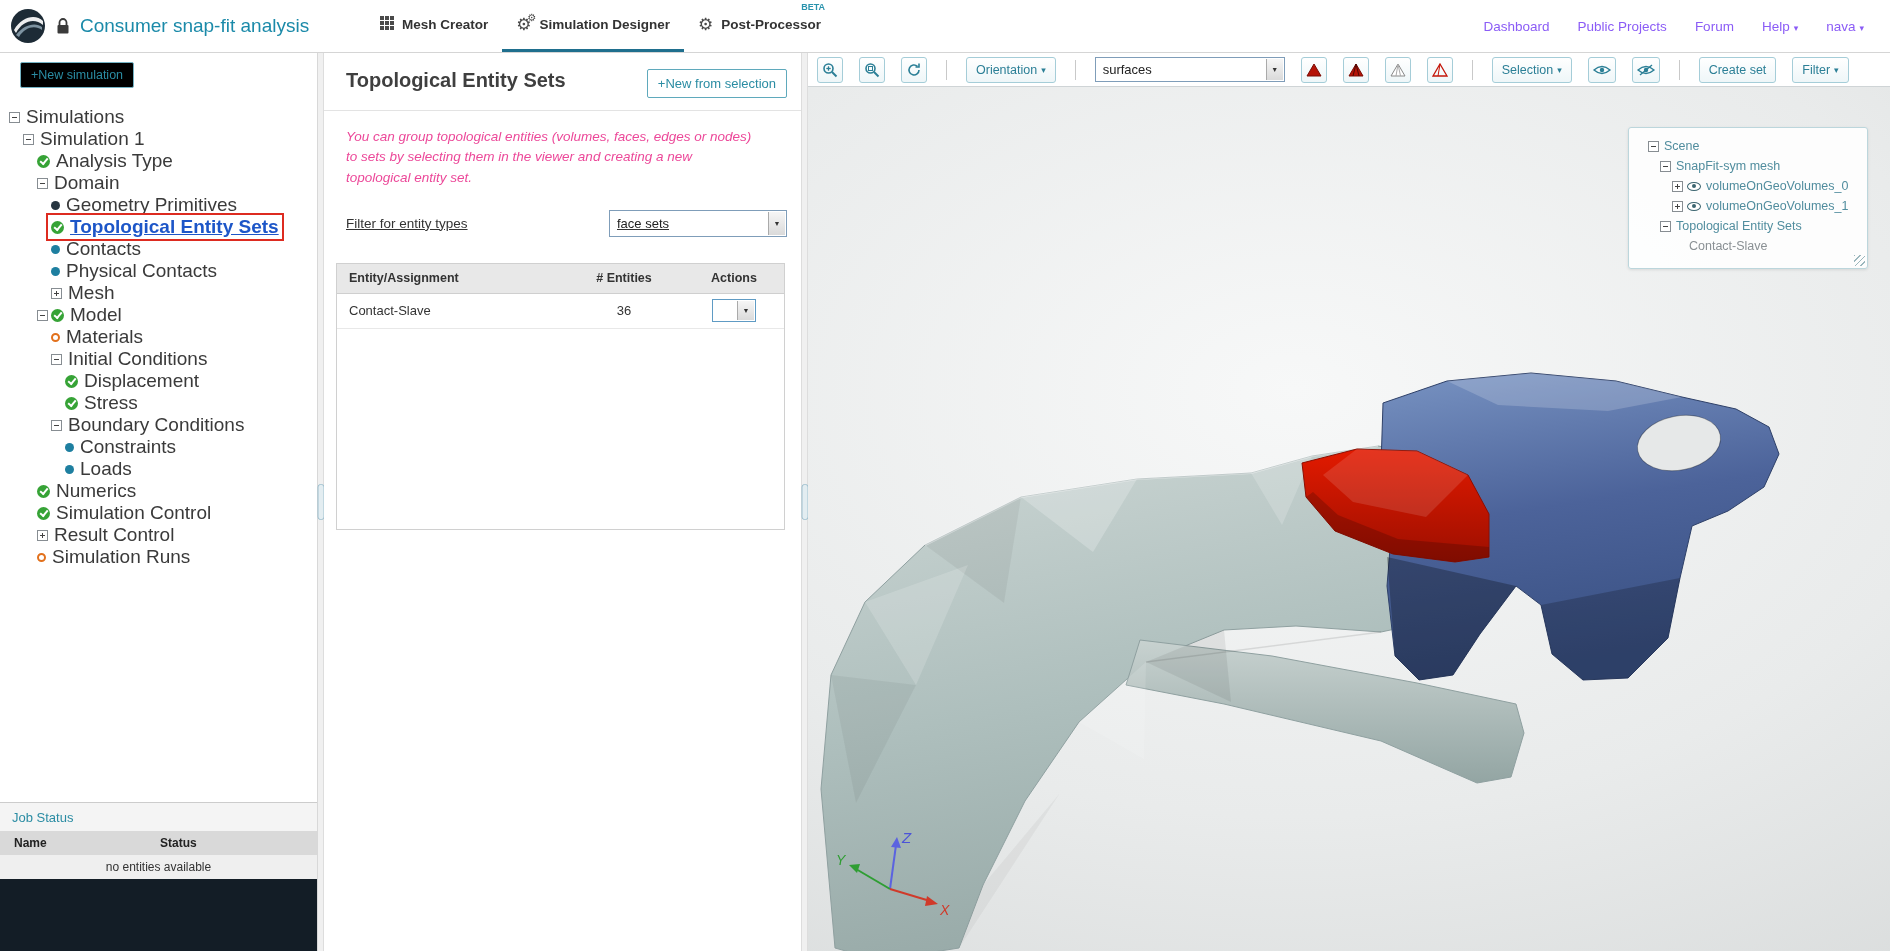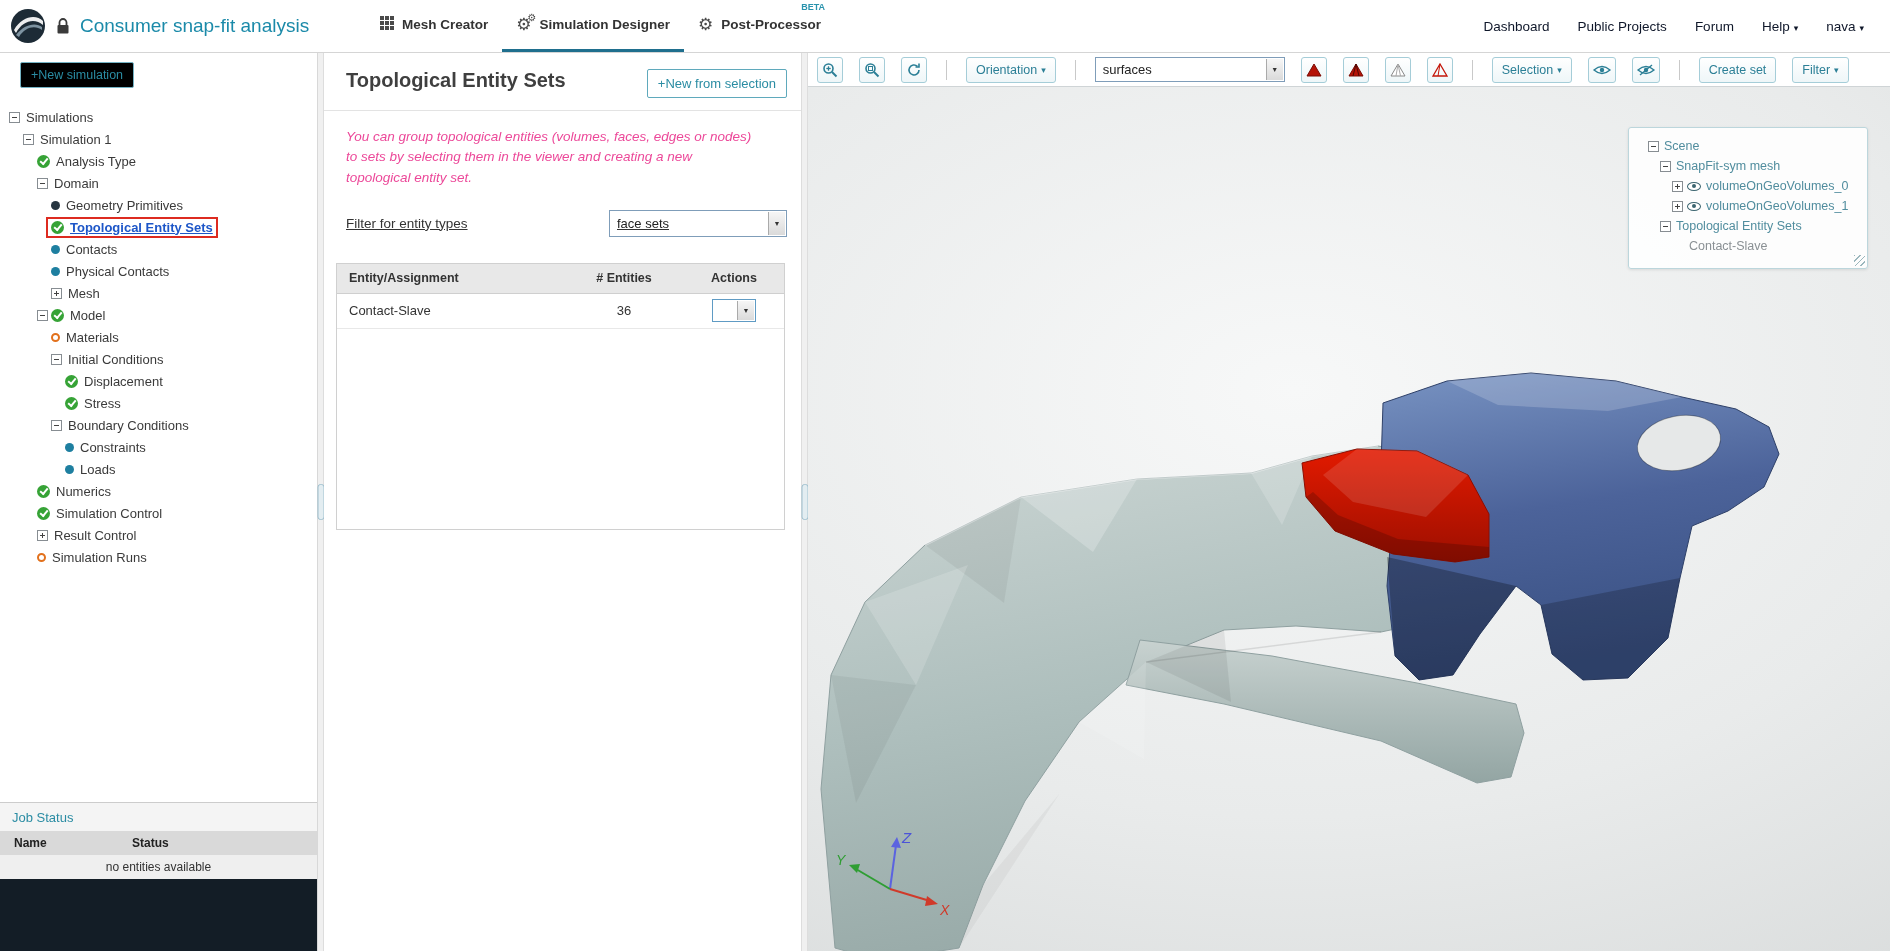--- a/index.html
+++ b/index.html
@@ -13,21 +13,21 @@
   .logo { width: 36px; height: 36px; display: inline-flex; cursor: pointer; }
   .lock { display: inline-flex; }
   .project-title { font-size: 19px; color: #1b8aa9; white-space: nowrap; }
   .tabs { display: flex; align-items: stretch; margin-left: 4px; }
   .tab { display: flex; align-items: center; gap: 8px; padding: 0 14px; cursor: pointer;
          border-bottom: 3px solid transparent; position: relative; }
   .tab-label { font-size: 13.5px; font-weight: bold; color: #333; white-space: nowrap; }
   .tab.active { border-bottom-color: #1f6f8e; }
   .beta-badge { position: absolute; top: 2px; right: 10px; font-size: 9px; font-weight: bold; color: #2a93ad; }
   .top-links { margin-left: auto; display: flex; align-items: center; gap: 28px; padding-right: 26px; }
-  .top-links a { font-size: 13.5px; color: #0f172a; cursor: pointer; text-decoration: none; white-space: nowrap; }
+  .top-links a { font-size: 13.5px; color: #8b5cf6; cursor: pointer; text-decoration: none; white-space: nowrap; }
   .caret::after { content: "▾"; font-size: 9px; margin-left: 4px; color: inherit; }
   .glyph-gear::after { content: "⚙"; font-size: 17px; color: #4a4a4a; line-height: 1; }
   .glyph-gear-sm { position: relative; }
   .glyph-gear-sm::before { content: "⚙"; position: absolute; left: 11px; top: -4px; font-size: 10px; color: #4a4a4a; }
 
   
   .main { display: flex; height: 898px; background: #eee; }
   .sidebar { width: 318px; background: #fff; border-right: 1px solid #d8d8d8; display: flex; flex-direction: column; }
   .vsplit { width: 6px; background: #f0f0f0; border-right: 1px solid #ddd; position: relative; }
   .grip { position: absolute; top: 50%; left: 50%; transform: translate(-50%,-50%);
@@ -36,21 +36,21 @@
   .viewer { flex: 1; display: flex; flex-direction: column; min-width: 0; }
 
   
   .new-sim { margin: 9px 0 8px 20px; align-self: flex-start; background: #000000; border: 1px solid #74b3c4;
              color: #2a8ca3; font-size: 12.5px; padding: 5px 10px; border-radius: 2px; cursor: pointer;
              font-family: "Liberation Sans", sans-serif; }
   .tree { flex: 1; overflow: hidden; padding-top: 10px; }
   .tree-row { display: flex; align-items: center; height: 22px; cursor: pointer; }
   .row-inner { display: inline-flex; align-items: center; padding: 1px 3px; }
   .icons { display: inline-flex; align-items: center; gap: 3px; margin-right: 6px; }
-  .tree-row .label { font-size: 13px; color: #3a3a3a; white-space: nowrap; }
+  .tree-row .label { font-size: 19px; color: #3a3a3a; white-space: nowrap; }
   .tree-row.selected .row-inner { outline: 2px solid #dd2b20; }
   .tree-row.selected .label { color: #1d56c8; font-weight: bold; text-decoration: underline; }
 
   .ti { display: inline-block; flex: none; }
   .icon-minus, .icon-plus { width: 11px; height: 11px; border: 1px solid #878d92; background: #fff; position: relative; }
   .icon-minus::before, .icon-plus::before { content: ""; position: absolute; left: 2px; right: 2px; top: 4px; height: 1px; background: #444; }
   .icon-plus::after { content: ""; position: absolute; top: 2px; bottom: 2px; left: 4px; width: 1px; background: #444; }
   .icon-check { width: 13px; height: 13px; border-radius: 50%; background: #36a336; position: relative; }
   .icon-check::after { content: ""; position: absolute; left: 3px; top: 3.5px; width: 6px; height: 3px;
                        border-left: 2px solid #fff; border-bottom: 2px solid #fff; transform: rotate(-50deg); }
@@ -59,21 +59,21 @@
   .icon-circle-orange { width: 9px; height: 9px; border-radius: 50%; background: #fff; border: 2px solid #e2711d; }
   .icon-eye { width: 14px; height: 9px; position: relative; }
   .icon-eye::before { content: ""; position: absolute; inset: 0; border: 1px solid #3c6570; border-radius: 50%; background: #fff; }
   .icon-eye::after { content: ""; position: absolute; left: 5px; top: 2.5px; width: 4px; height: 4px; border-radius: 50%; background: #3c6570; }
 
   .job-status { flex: none; border-top: 1px solid #ccc; }
   .js-title { height: 28px; display: flex; align-items: center; padding-left: 12px;
               background: #f4f4f4; color: #2a8ca3; font-size: 13px; }
   .js-head { height: 24px; display: flex; align-items: center; background: #d9d9d9;
              font-weight: bold; font-size: 12px; color: #222; }
-  .js-head .h-name { width: 132px; padding-left: 14px; }
+  .js-head .h-name { width: 160px; padding-left: 14px; }
   .js-empty { height: 24px; display: flex; align-items: center; justify-content: center;
               background: #efefef; font-size: 12px; color: #333; }
   .js-dark { height: 72px; background: #131d26; }
 
   
   .panel-header { display: flex; justify-content: space-between; align-items: flex-start;
                   padding: 16px 14px 12px 22px; border-bottom: 1px solid #e3e3e3; }
   .panel-title { font-size: 20px; color: #3f3f3f; }
   .teal-btn { background: #fff; border: 1px solid #5fa9bc; color: #2a8ca3; font-size: 13px;
               padding: 6px 10px; border-radius: 2px; cursor: pointer; white-space: nowrap;

